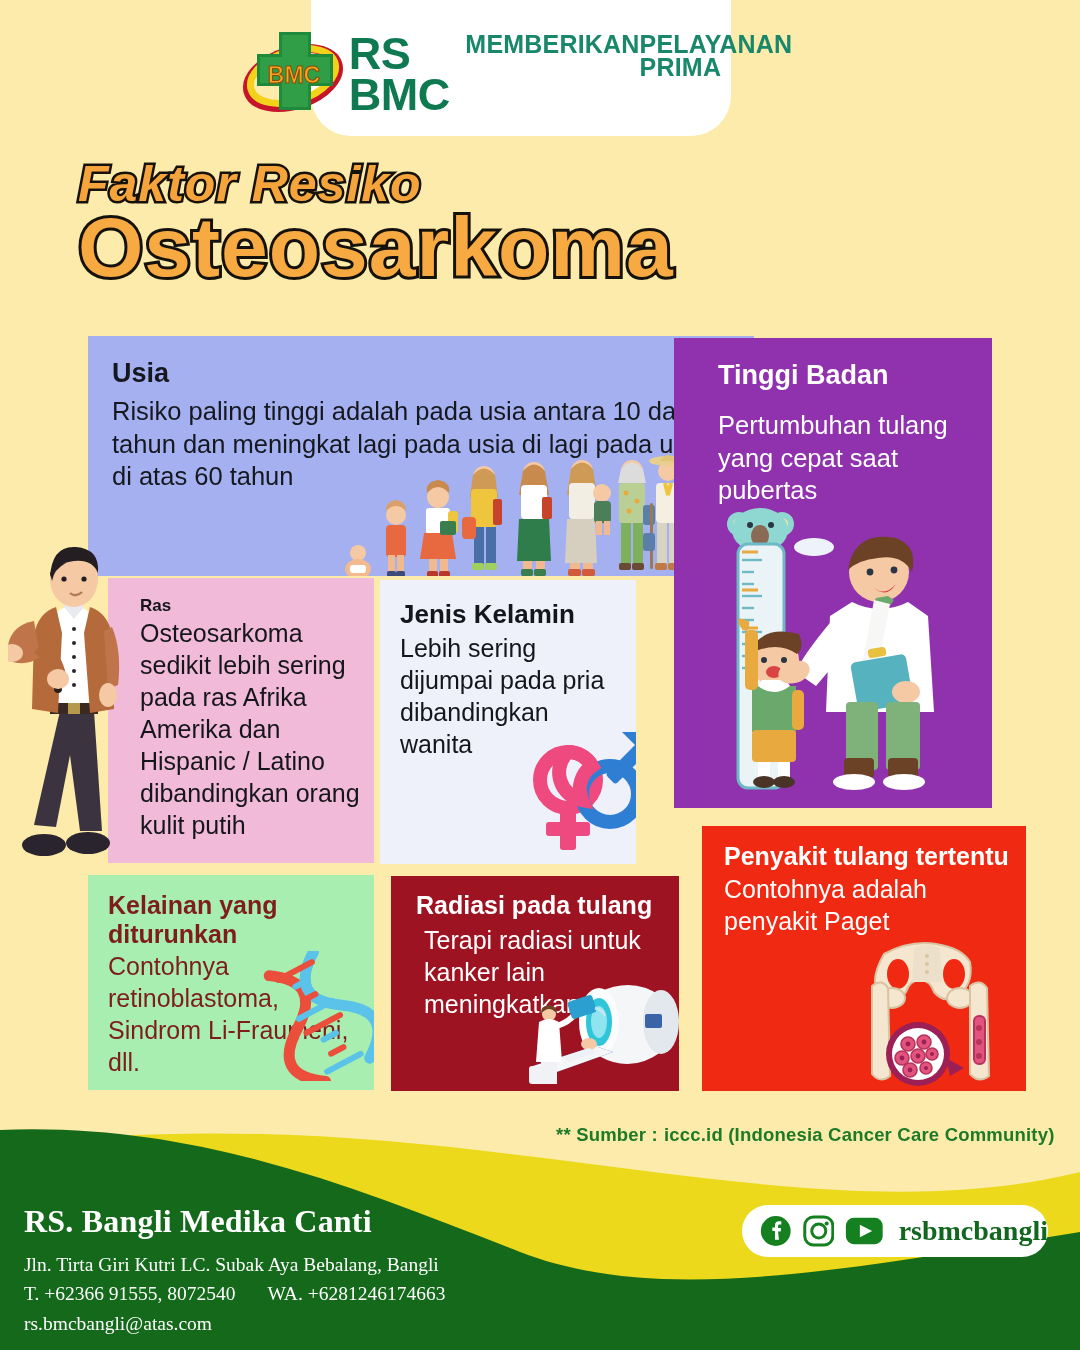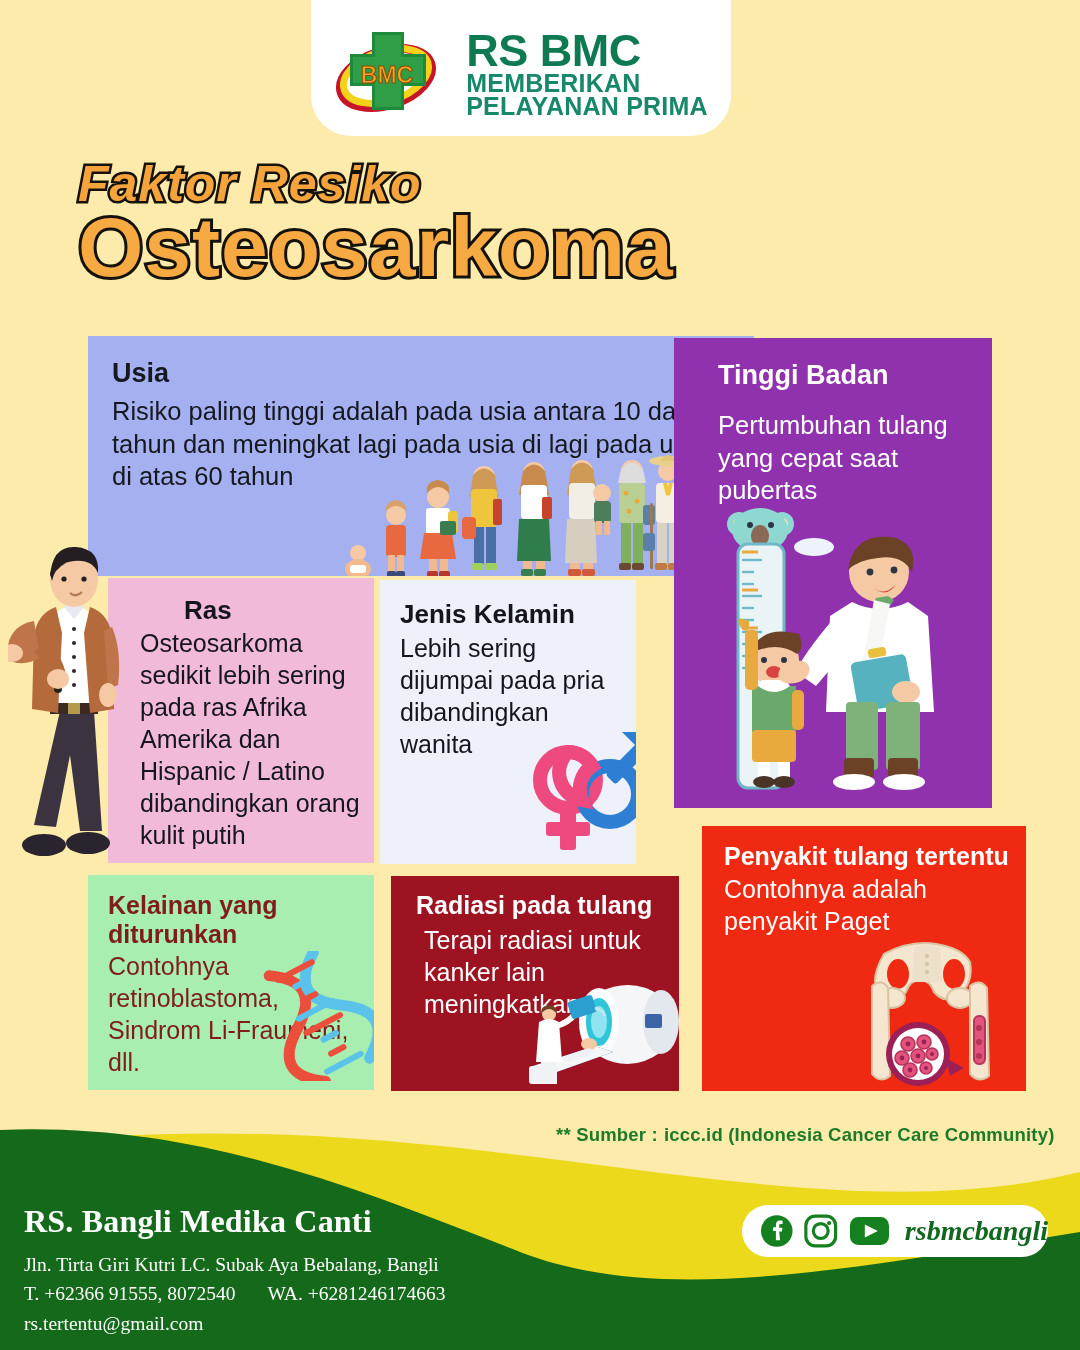--- a/index.html
+++ b/index.html
@@ -16,21 +16,21 @@
     width: 420px; height: 176px;
     background: #ffffff;
     border-radius: 0 0 40px 40px;
     display: flex; align-items: flex-end; justify-content: center;
     padding-bottom: 14px;
     z-index: 5;
   }
   .logo-row { display: flex; align-items: center; gap: 28px; }
   .logo-mark { position: relative; width: 104px; height: 96px; }
   .logo-mark svg { position: absolute; left: 0; top: 0; }
-  .logo-words { display: flex; flex-direction: column; line-height: 0.92; justify-content: space-between; }
+  .logo-words { display: flex; flex-direction: row; line-height: 0.92; justify-content: space-between; }
   .logo-words .l1 {
     font-size: 45px; font-weight: 800; color: #0f7a52;
     letter-spacing: -0.5px;
   }
   .logo-words .l2, .logo-words .l3 {
     font-size: 25px; font-weight: 600; color: #18876a;
     letter-spacing: 0.2px;
   }
 
   
@@ -77,21 +77,21 @@
   }
   #card-tinggi .h { font-size: 27px; margin-bottom: 18px; }
   #card-tinggi .b { font-size: 25.5px; }
 
   
   #card-ras {
     left: 108px; top: 578px; width: 266px; height: 285px;
     background: #f0bad8; color: #15161c;
     padding: 18px 12px 0 32px;
   }
-  #card-ras .h { font-size: 26px; margin-bottom: 1px; margin-left: 44px; }
+  #card-ras .h { font-size: 17px; margin-bottom: 1px; }
   #card-ras .b { font-size: 25px; }
 
   
   #card-jenis {
     left: 380px; top: 580px; width: 256px; height: 284px;
     background: #eef1f9; color: #15161c;
     padding: 20px 16px 0 20px;
   }
   #card-jenis .h { font-size: 26px; margin-bottom: 2px; }
   #card-jenis .b { font-size: 25px; }
@@ -147,21 +147,20 @@
   .footer-text .ft-line { font-size: 19.5px; line-height: 1.5; }
   .footer-text .ft-gap { display: inline-block; width: 32px; }
 
   .social-pill {
     position: absolute; left: 742px; top: 1205px;
     width: 306px; height: 52px;
     background: #ffffff; border-radius: 26px;
     display: flex; align-items: center; gap: 11px;
     padding-left: 18px;
     z-index: 9;
-    font-style: italic;
   }
   .social-pill .handle {
     font-family: "Liberation Serif", serif;
     font-size: 28px; font-weight: 700; color: #12671f;
     margin-left: 4px;
   }
 </style>
 </head>
 <body>
 
@@ -544,21 +543,21 @@
   <path d="M0 10 C200 2 360 70 520 132 C660 186 840 150 1080 112 L1080 230 L0 230 Z" fill="#14691b"></path>
   <path d="M0 214 C260 200 520 226 1080 204 L1080 230 L0 230 Z" fill="#14691b"></path>
 </svg>
 
 <div class="footer-text">
   <div class="ft-name">RS. Bangli Medika Canti</div>
   <div class="ft-line">Jln. Tirta Giri Kutri LC. Subak Aya Bebalang, Bangli</div>
   <div class="ft-line">
     <span>T. +62366 91555, 8072540</span><span class="ft-gap"></span><span>WA. +6281246174663</span>
   </div>
-  <div class="ft-line">rs.tertentu@gmail.com</div>
+  <div class="ft-line">rs.bmcbangli@atas.com</div>
 </div>
 
 <div class="social-pill">
   <svg width="36" height="36" viewBox="0 0 36 36">
     <circle cx="18" cy="18" r="17" fill="#14801f"></circle>
     <path d="M20.6 18.5h3l.5-4h-3.5v-2.1c0-1.1.3-1.9 1.9-1.9h1.8V6.9c-.3 0-1.4-.1-2.7-.1-2.7 0-4.5 1.6-4.5 4.6v2.6h-3v4h3v10h4.5z" fill="#ffffff"></path>
   </svg>
   <svg width="36" height="36" viewBox="0 0 36 36">
     <rect x="2" y="2" width="32" height="32" rx="10" fill="none" stroke="#14801f" stroke-width="3.4"></rect>
     <circle cx="18" cy="18" r="8" fill="none" stroke="#14801f" stroke-width="3.4"></circle>

